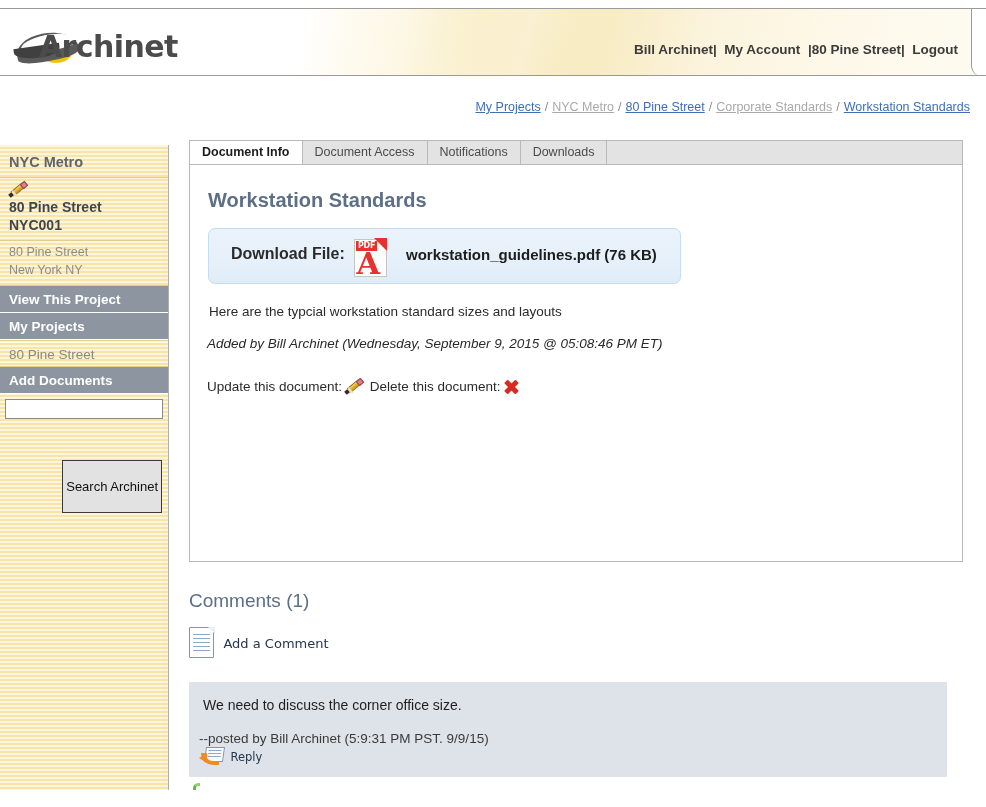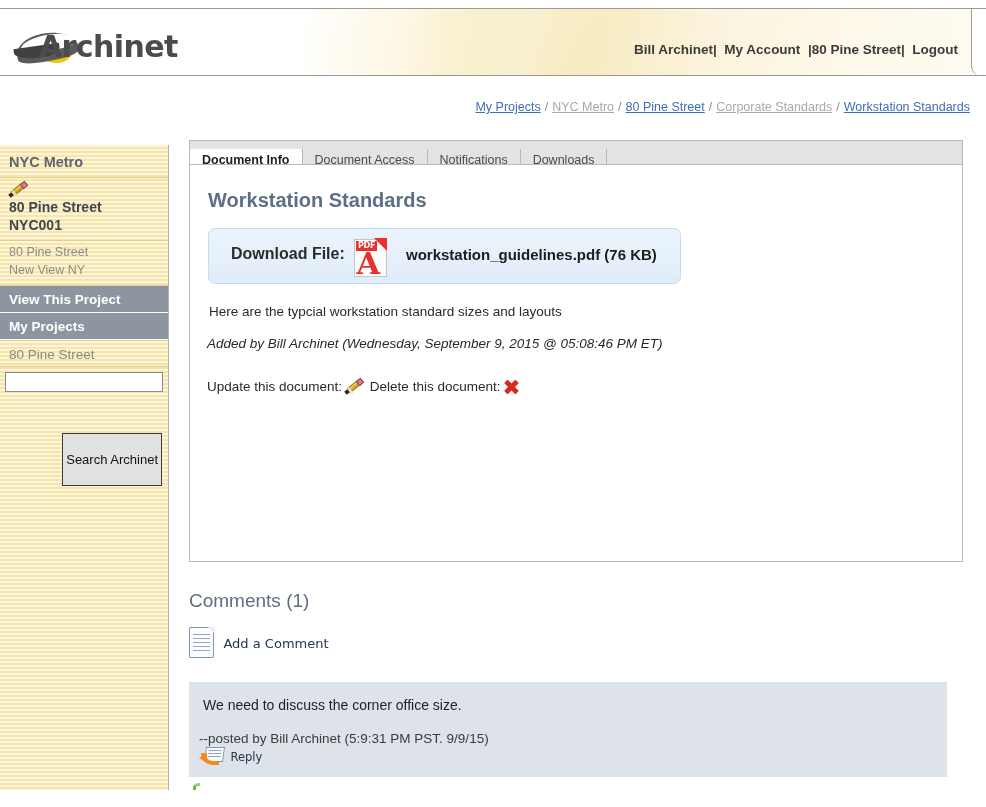--- a/index.html
+++ b/index.html
@@ -185,21 +185,20 @@
   }
   .tab {
     float: left;
     height: 24px; line-height: 23px;
     padding: 0 12px;
     font-size: 12.5px;
     color: #4b4b4b;
     background: #e3e3e3;
     border-right: 1px solid #b9b9b9;
     cursor: pointer;
-    margin-top: 8px;
   }
   .tab.active {
     background: #ffffff;
     color: #1d1d1d;
     font-weight: bold;
     border-right: 1px solid #b9b9b9;
     border-bottom: 1px solid #ffffff;
     margin-bottom: -1px;
   }
   #panel {
@@ -486,26 +485,27 @@
 
     <div class="side-pencil">
       <span class="pencil">
         <span class="body"></span><span class="tip"></span><span class="lead"></span><span class="eraser"></span>
       </span>
     </div>
     <div class="side-proj">80 Pine Street</div>
     <div class="side-proj">NYC001</div>
     <div class="side-divider" style="margin-top:6px;"></div>
     <div class="side-addr">80 Pine Street</div>
-    <div class="side-addr" style="padding-top:0;">New View  NY</div>
+    <div class="side-addr" style="padding-top:0;">New York  NY</div>
     <div class="side-divider" style="margin-top:5px;"></div>
 
     <div class="nav-item">View This Project</div>
     <div class="nav-item">My Projects</div>
     <div class="nav-item plain">80 Pine Street</div>
+    <div class="nav-item">Add Documents</div>
 
     <div id="side-search-wrap">
       <input id="side-search" type="text" placeholder="" style="">
     </div>
     <div id="side-search-btn-wrap">
       <button id="side-search-btn">Search Archinet</button>
     </div>
   </div>
 
   <div id="main">

